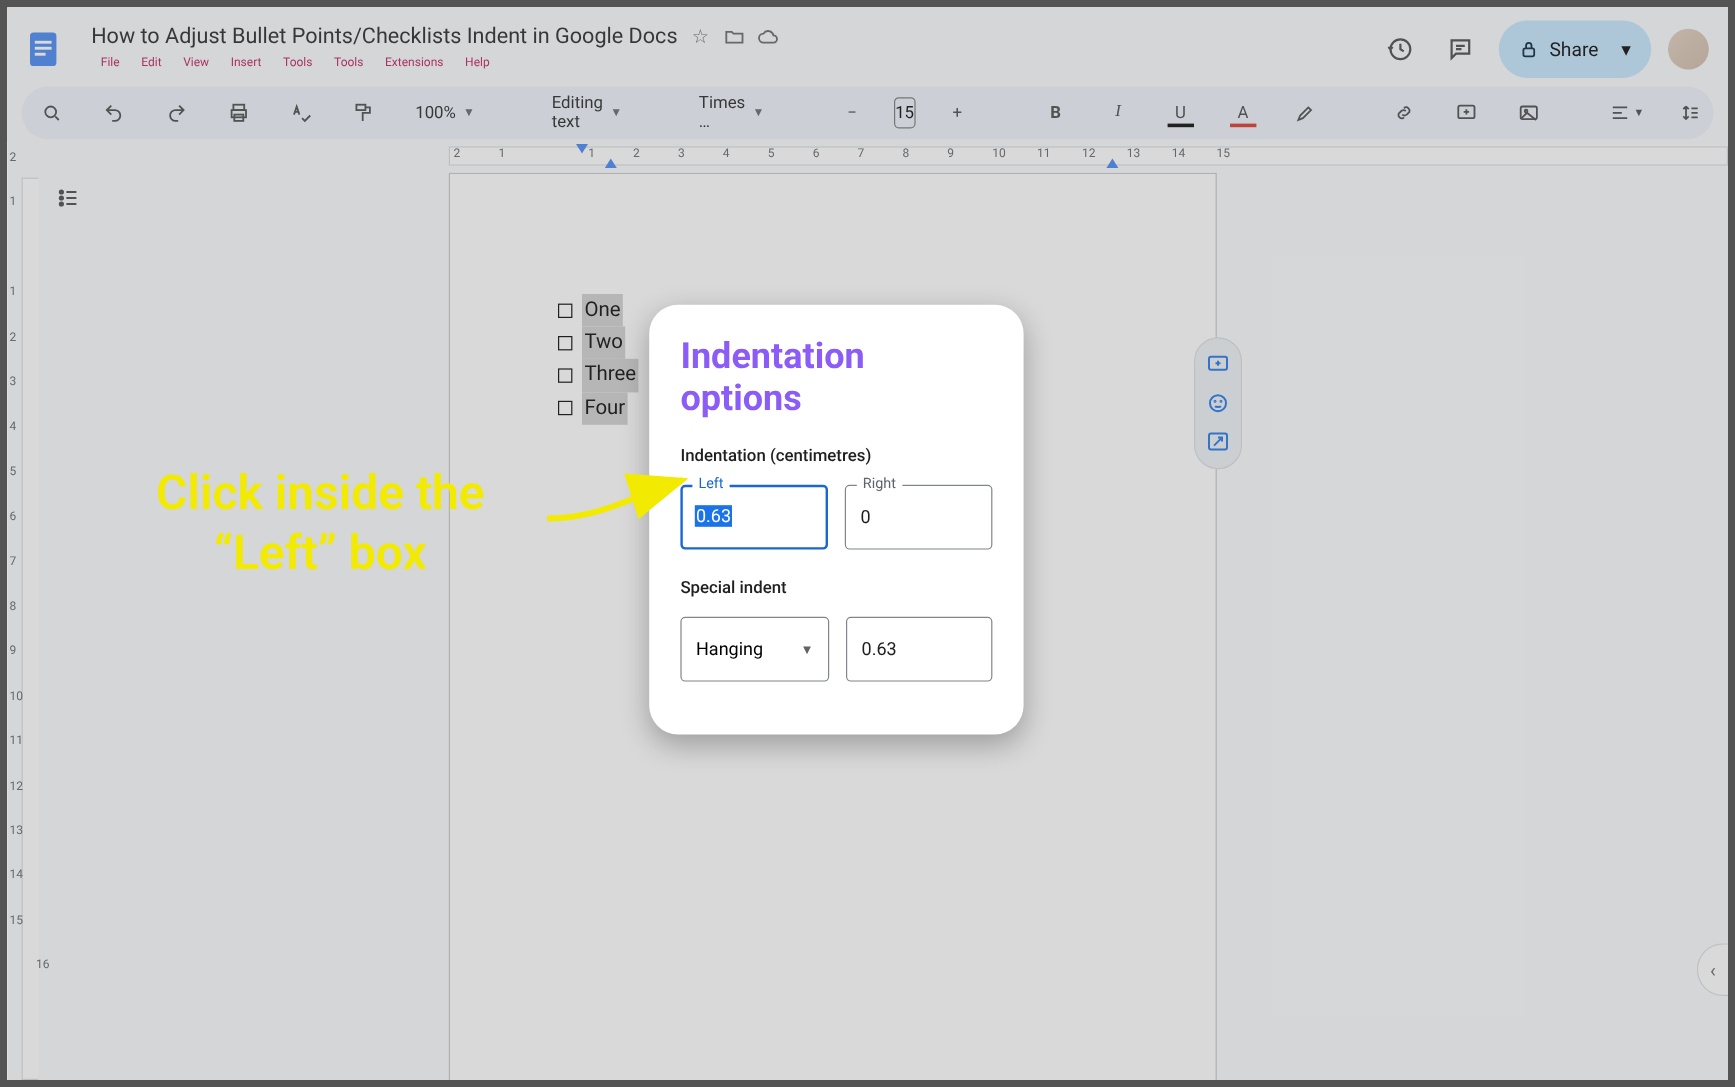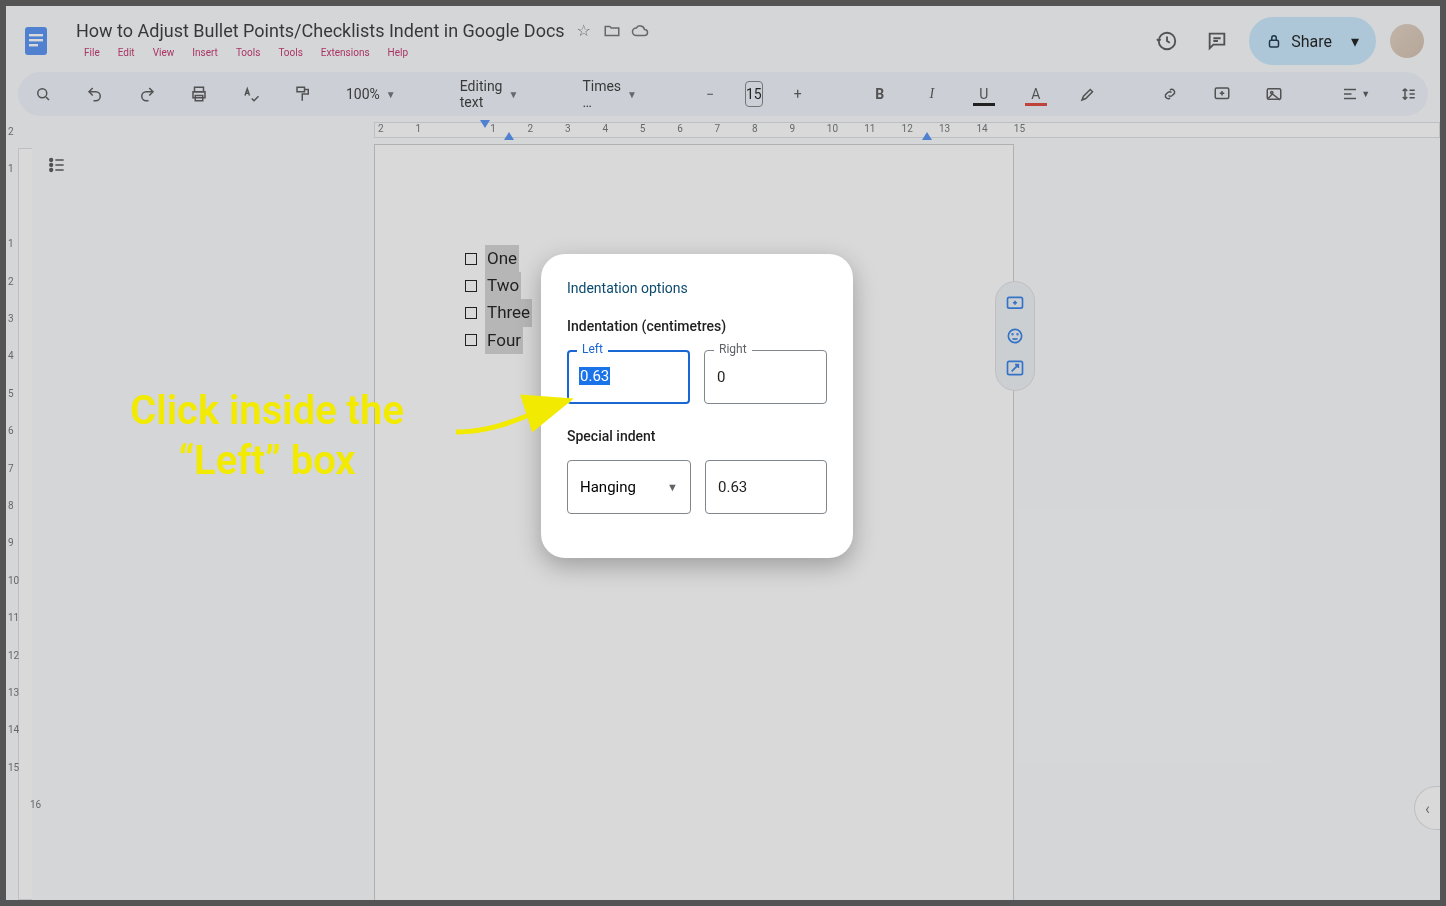--- a/index.html
+++ b/index.html
@@ -57,21 +57,21 @@
   .clist li .cb{width:12px;height:12px;border:1.4px solid #000;display:inline-block}
   .clist li .txt{background:#cfcfcf;padding:0 2px}
 
   .outline-chip{position:absolute;left:36px;top:144px;width:30px;height:30px;border-radius:6px;display:flex;align-items:center;justify-content:center;color:#444}
 
   .side-actions{position:absolute;right:405px;top:275px;width:40px;background:#eef1f6;border:1px solid #dadce0;border-radius:20px;display:flex;flex-direction:column;align-items:center;gap:8px;padding:10px 0}
   .side-actions .sa{width:24px;height:24px;display:flex;align-items:center;justify-content:center;color:#1a73e8}
 
   
   .dialog{position:absolute;z-index:40;left:535px;top:248px;width:312px;background:#fff;border-radius:24px;box-shadow:0 8px 24px rgba(0,0,0,.28);padding:26px 26px 20px 26px}
-  .dialog h1{font-size:14px;font-weight:400;color:#0c4a6e;margin-bottom:22px}
+  .dialog h1{font-size:30px;font-weight:700;color:#8b5cf6;margin-bottom:22px}
   .dlg-sub{font-size:14px;color:#1f1f1f;font-weight:500;margin-bottom:16px}
   .field-row{display:flex;gap:14px;margin-bottom:24px}
   .fld{position:relative;flex:1}
   .fld input{width:100%;height:54px;border:1px solid #80868b;border-radius:4px;padding:0 12px;font-size:15px;color:#1f1f1f;outline:none;background:#fff}
   .fld.focused input{border:2px solid #1967d2}
   .fld label{position:absolute;left:10px;top:-8px;background:#fff;padding:0 5px;font-size:12px;color:#5f6368}
   .fld.focused label{color:#1967d2}
   .fld .sel-hl{position:absolute;left:12px;top:17px;font-size:15px;background:#1a73e8;color:#fff;padding:0 1px}
   .fld.sel input{color:transparent}
   .select-box{width:124px;height:54px;border:1px solid #80868b;border-radius:4px;display:flex;align-items:center;justify-content:space-between;padding:0 12px;font-size:15px}

